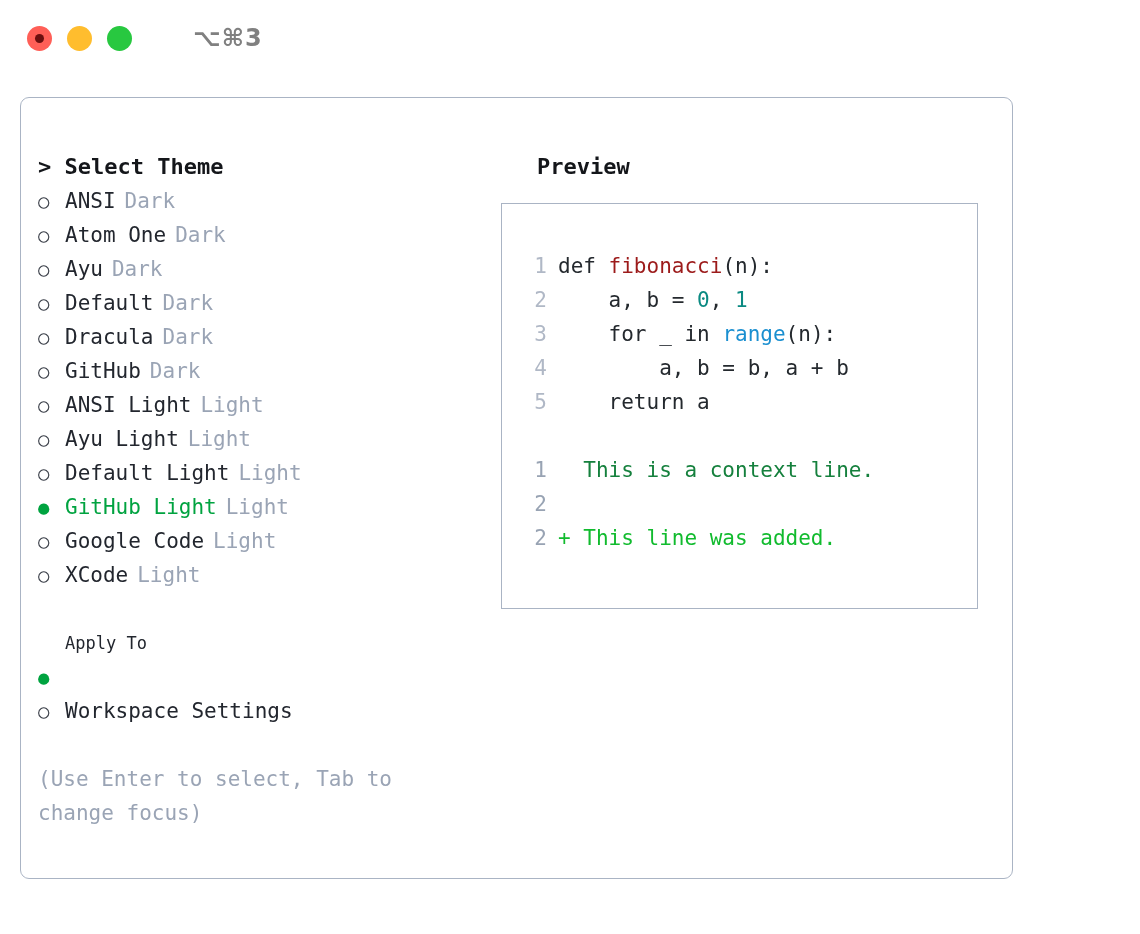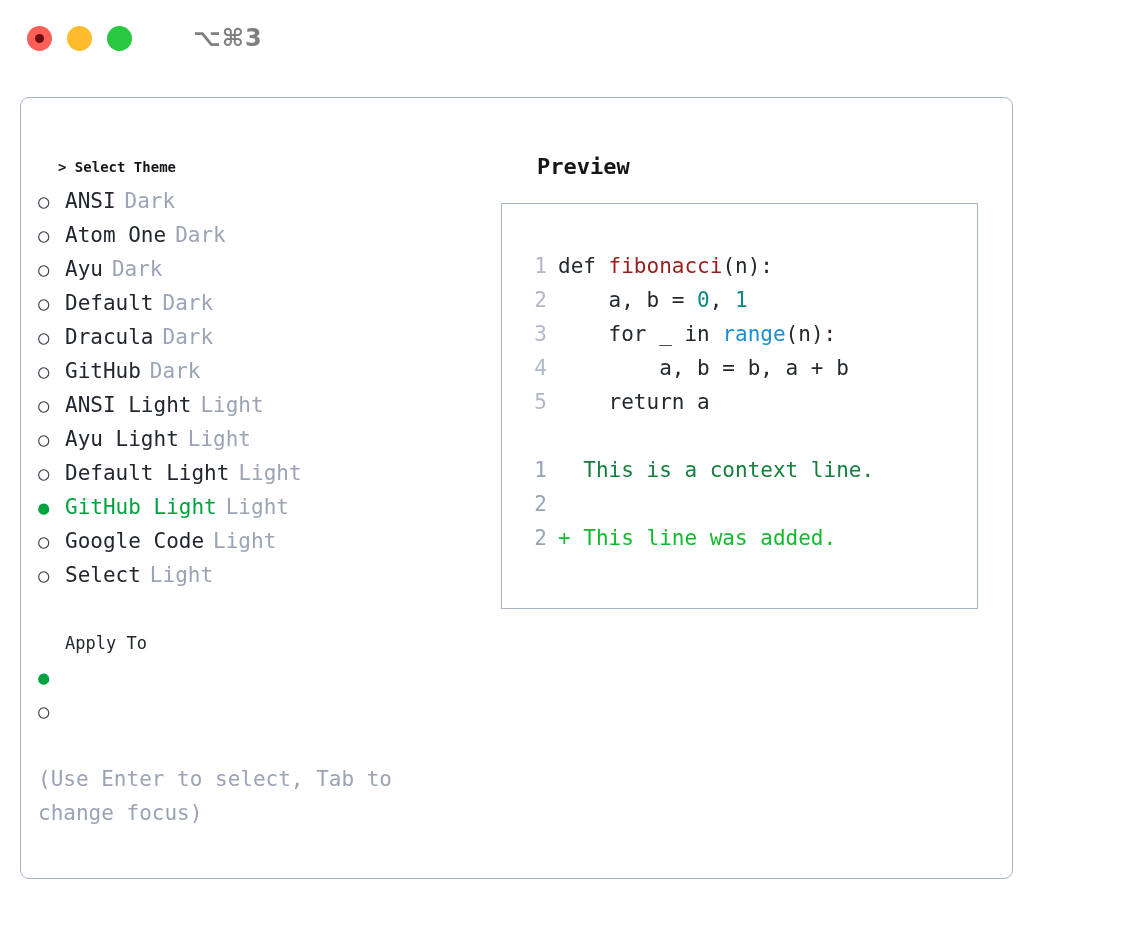--- a/index.html
+++ b/index.html
@@ -70,26 +70,25 @@
   }
 
   
   #left-col {
     position: absolute;
     left: 17px;
     top: 52px;
     width: 450px;
   }
   .list-header {
-    font-size: 14px;
+    font-size: 22px;
     font-weight: 700;
     color: #14161a;
     line-height: 34px;
     white-space: pre;
-    margin-left: 20px;
   }
   .opt-row {
     display: flex;
     align-items: baseline;
     line-height: 34px;
     font-size: 21px;
     white-space: pre;
   }
   .marker {
     width: 27px;
@@ -188,28 +187,28 @@
           <div class="opt-row"><span class="marker">○</span><span class="opt-label">Atom One</span><span class="opt-variant">Dark</span></div>
           <div class="opt-row"><span class="marker">○</span><span class="opt-label">Ayu</span><span class="opt-variant">Dark</span></div>
           <div class="opt-row"><span class="marker">○</span><span class="opt-label">Default</span><span class="opt-variant">Dark</span></div>
           <div class="opt-row"><span class="marker">○</span><span class="opt-label">Dracula</span><span class="opt-variant">Dark</span></div>
           <div class="opt-row"><span class="marker">○</span><span class="opt-label">GitHub</span><span class="opt-variant">Dark</span></div>
           <div class="opt-row"><span class="marker">○</span><span class="opt-label">ANSI Light</span><span class="opt-variant">Light</span></div>
           <div class="opt-row"><span class="marker">○</span><span class="opt-label">Ayu Light</span><span class="opt-variant">Light</span></div>
           <div class="opt-row"><span class="marker">○</span><span class="opt-label">Default Light</span><span class="opt-variant">Light</span></div>
           <div class="opt-row selected"><span class="marker">●</span><span class="opt-label">GitHub Light</span><span class="opt-variant">Light</span></div>
           <div class="opt-row"><span class="marker">○</span><span class="opt-label">Google Code</span><span class="opt-variant">Light</span></div>
-          <div class="opt-row"><span class="marker">○</span><span class="opt-label">Select</span><span class="opt-variant">Light</span></div>
+          <div class="opt-row"><span class="marker">○</span><span class="opt-label">XCode</span><span class="opt-variant">Light</span></div>
         </div>
 
       <div class="section-gap"></div>
       <div class="section-title">Apply To</div>
       <div id="apply-list">
           <div class="opt-row selected"><span class="marker">●</span></div>
-          <div class="opt-row"><span class="marker">○</span></div>
+          <div class="opt-row"><span class="marker">○</span><span class="opt-label">Workspace Settings</span></div>
         </div>
 
       <div id="hint">(Use Enter to select, Tab to change focus)</div>
     </div>
 
     <div id="right-col">
       <div id="preview-title">Preview</div>
       <div id="preview-box">
         <div id="code-block">
             <div class="code-line"><span class="lineno">1</span><span><span class="code-txt">def </span><span class="tok-fn">fibonacci</span><span class="code-txt">(n):</span></span></div>

